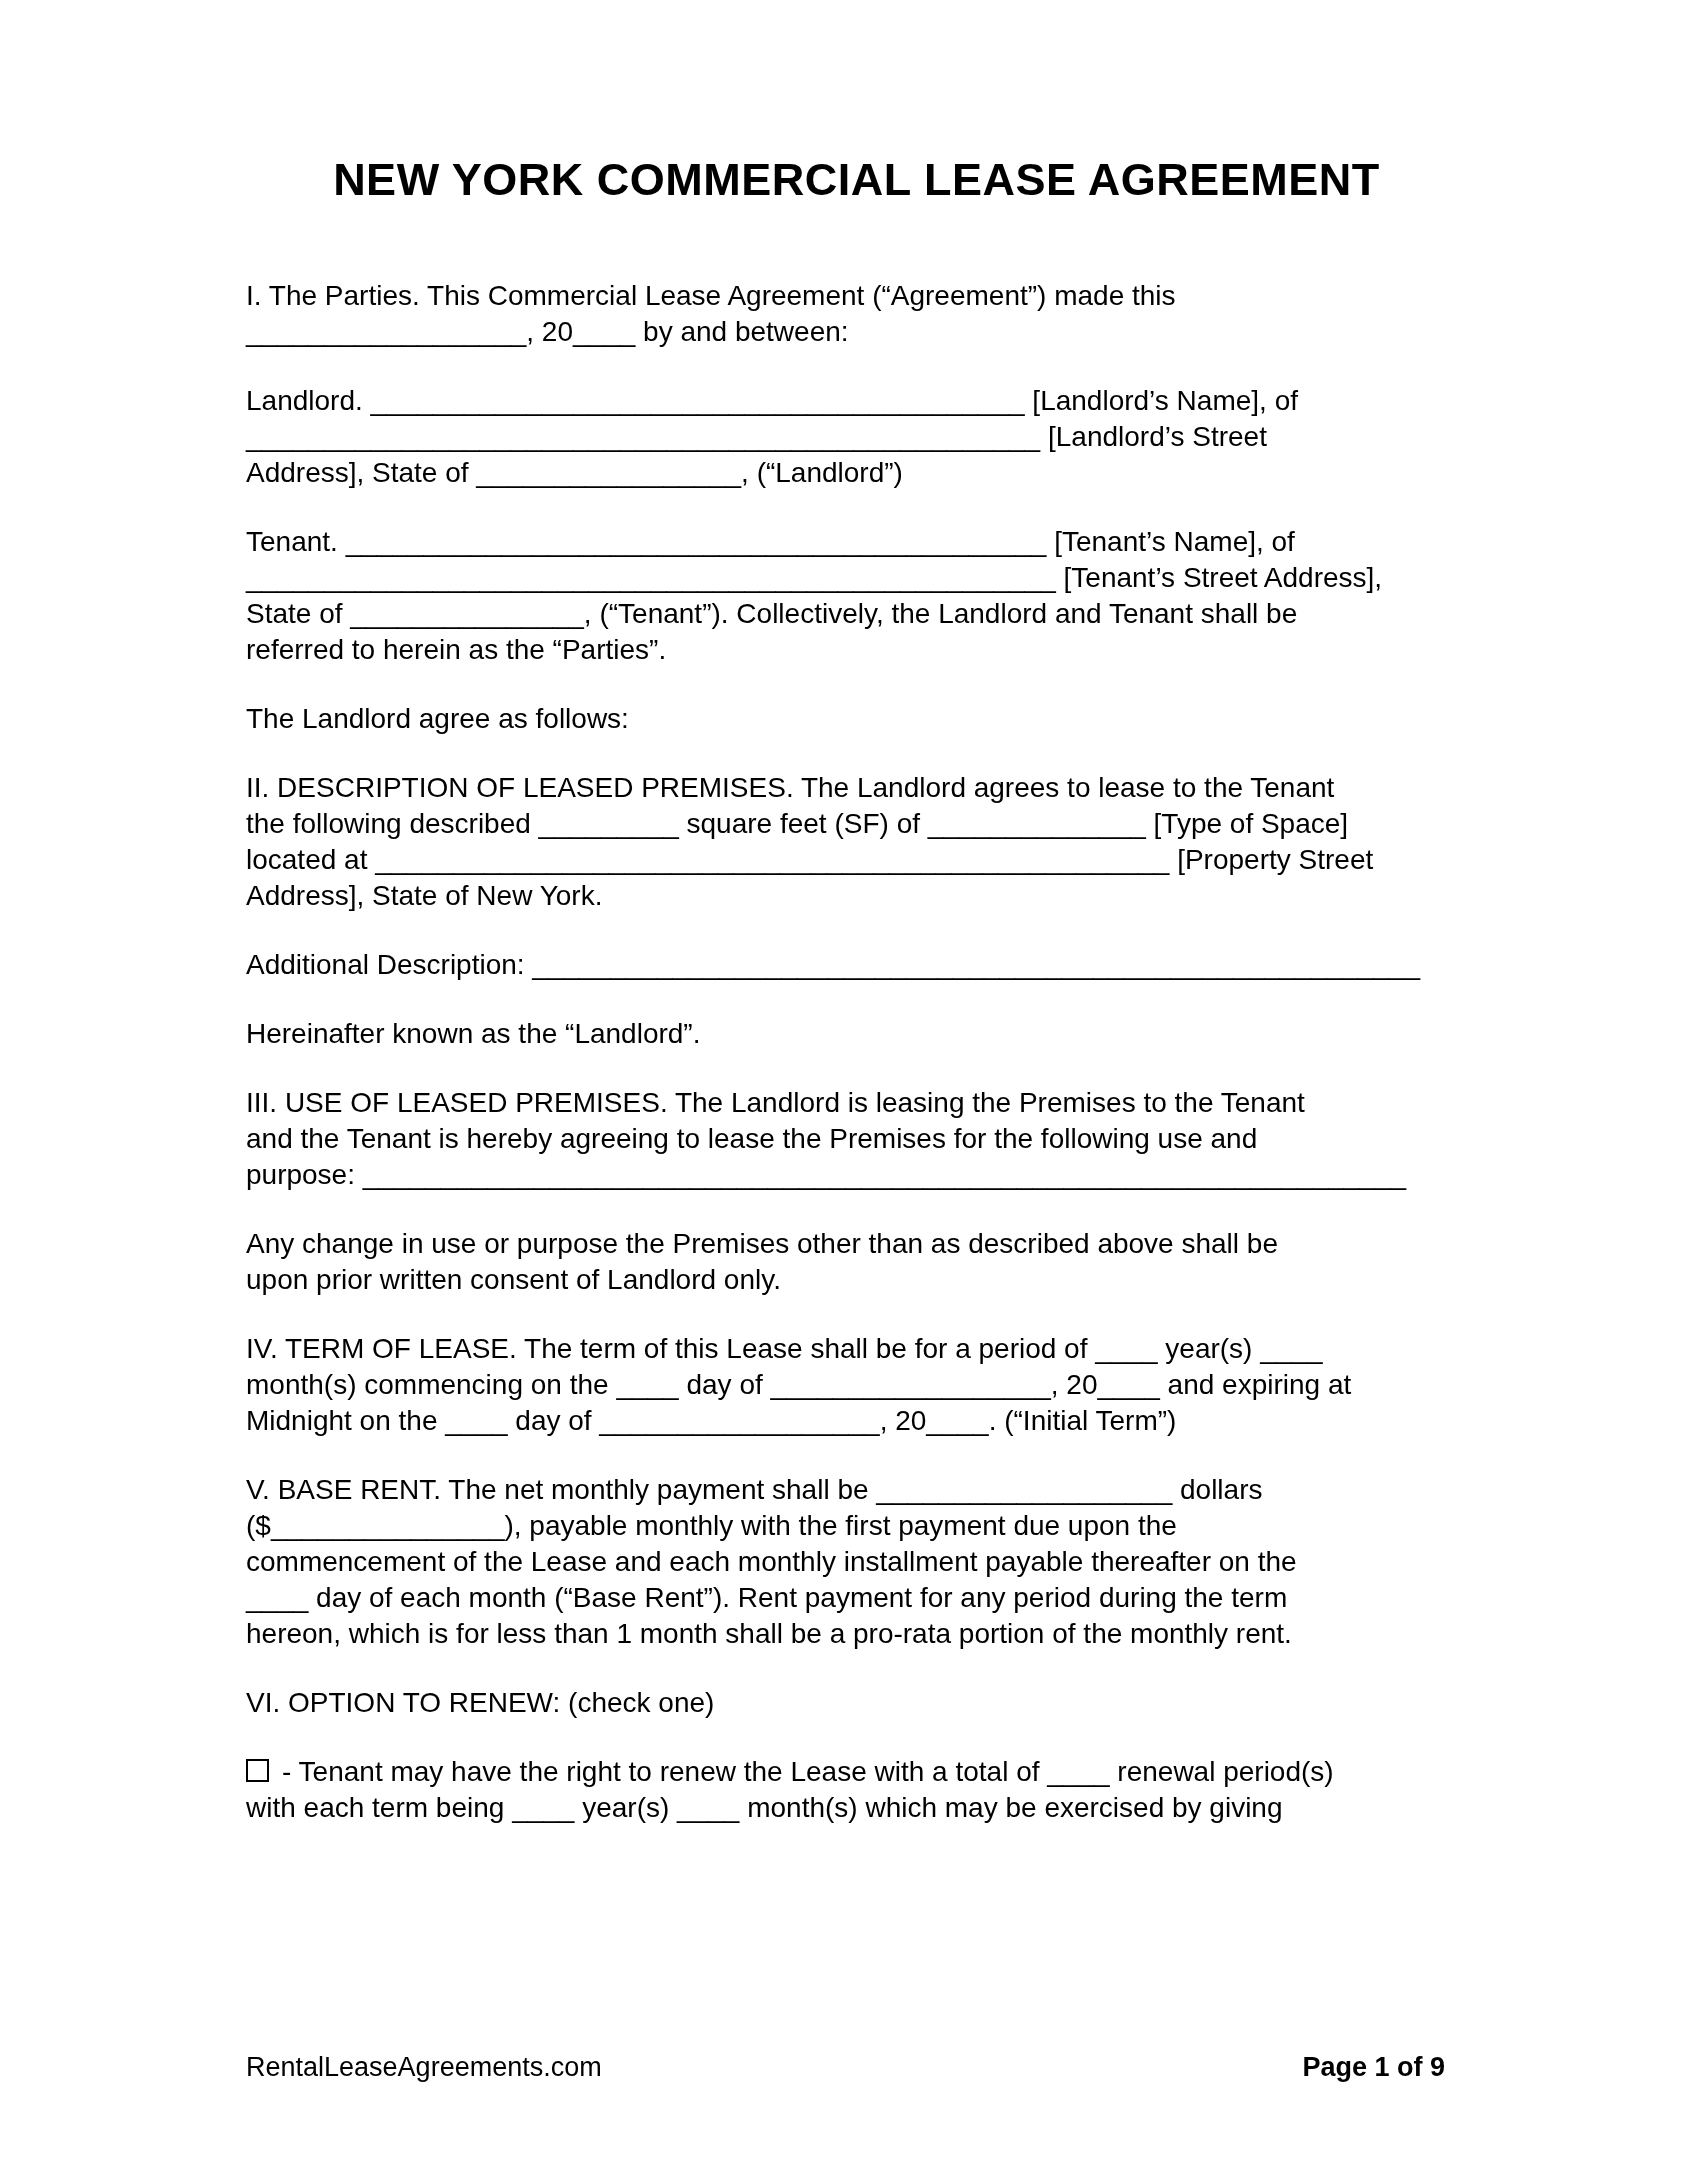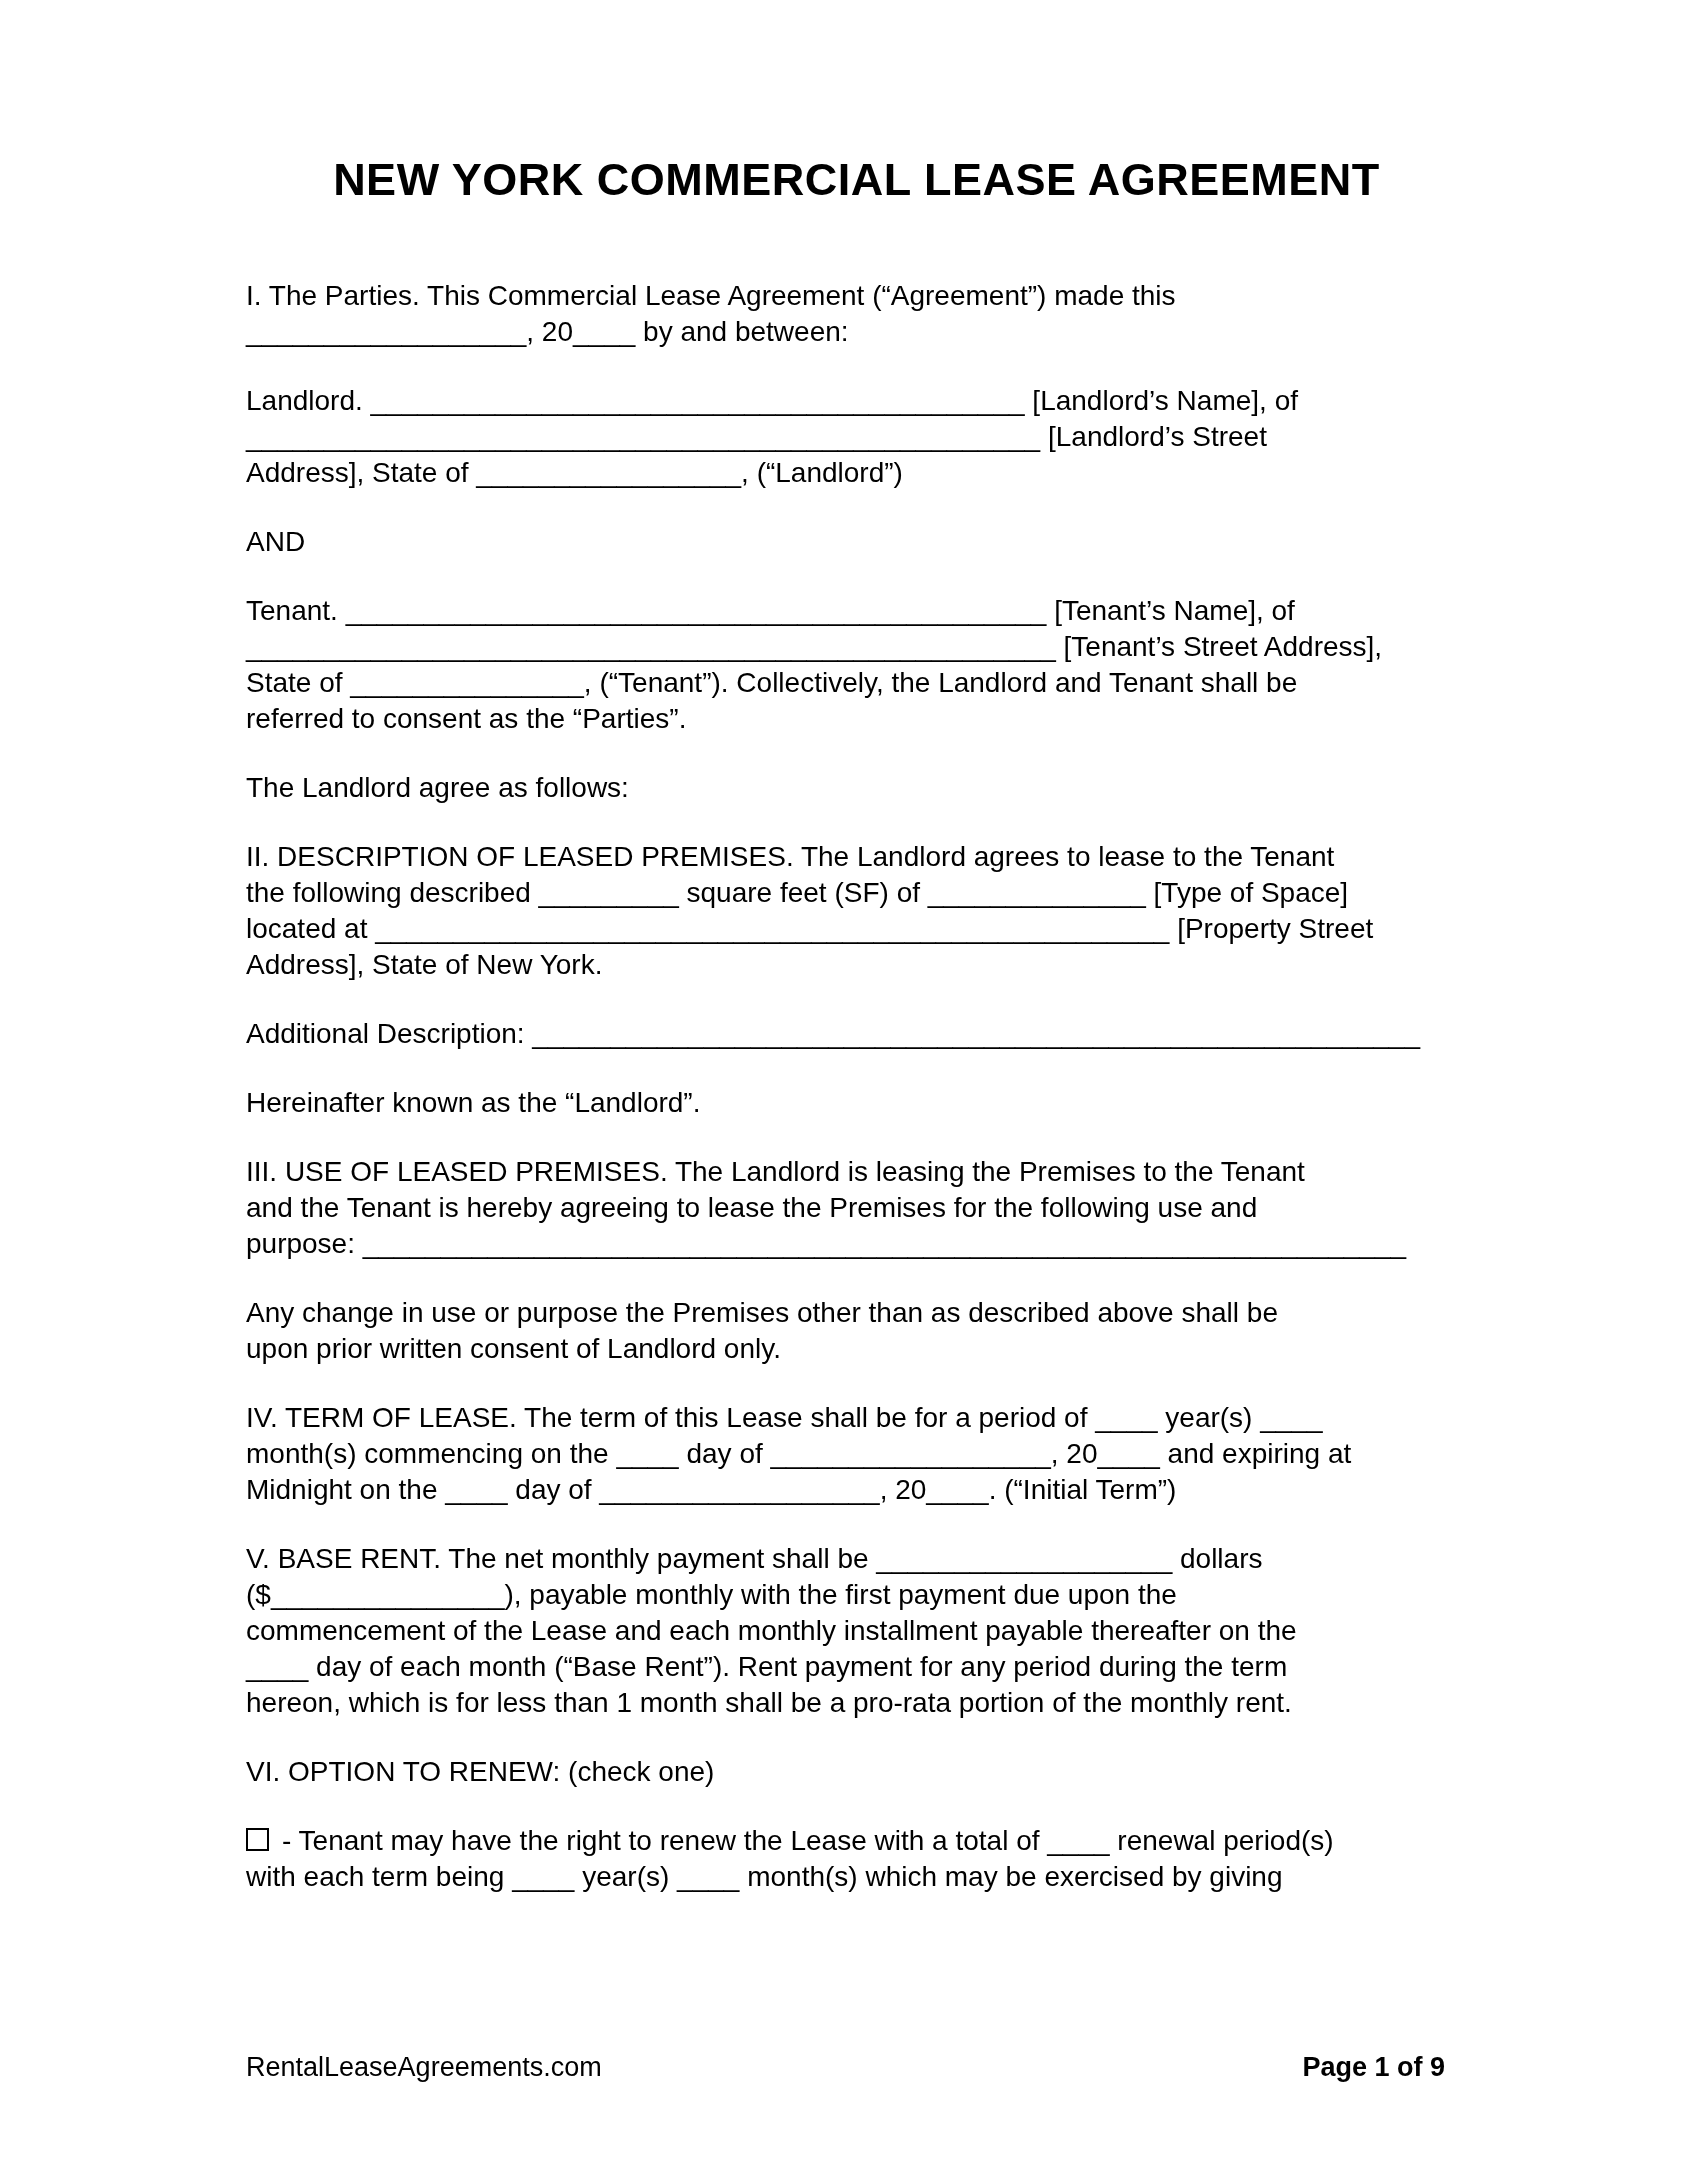--- a/index.html
+++ b/index.html
@@ -65,26 +65,25 @@
 
 <div class="content">
 
   <p class="para"><strong>I. The Parties</strong><span>. This Commercial Lease Agreement (“Agreement”) made this
 __________________, 20____ by and between:</span></p>
 
   <p class="para"><strong>Landlord</strong><span>. __________________________________________ [Landlord’s Name], of
 ___________________________________________________ [Landlord’s Street
 Address], State of _________________, (“Landlord”)</span></p>
 
-  <p class="para"><span>AND</span></p>
 
   <p class="para"><strong>Tenant</strong><span>. _____________________________________________ [Tenant’s Name], of
 ____________________________________________________ [Tenant’s Street Address],
 State of _______________, (“Tenant”). Collectively, the Landlord and Tenant shall be
-referred to consent as the “Parties”.</span></p>
+referred to herein as the “Parties”.</span></p>
 
   <p class="para"><span>The Landlord agree as follows:</span></p>
 
   <p class="para"><strong>II. DESCRIPTION OF LEASED PREMISES</strong><span>. The Landlord agrees to lease to the Tenant
 the following described _________ square feet (SF) of ______________ [Type of Space]
 located at ___________________________________________________ [Property Street
 Address], State of New York.</span></p>
 
   <p class="para"><span>Additional Description: _________________________________________________________</span></p>
 

